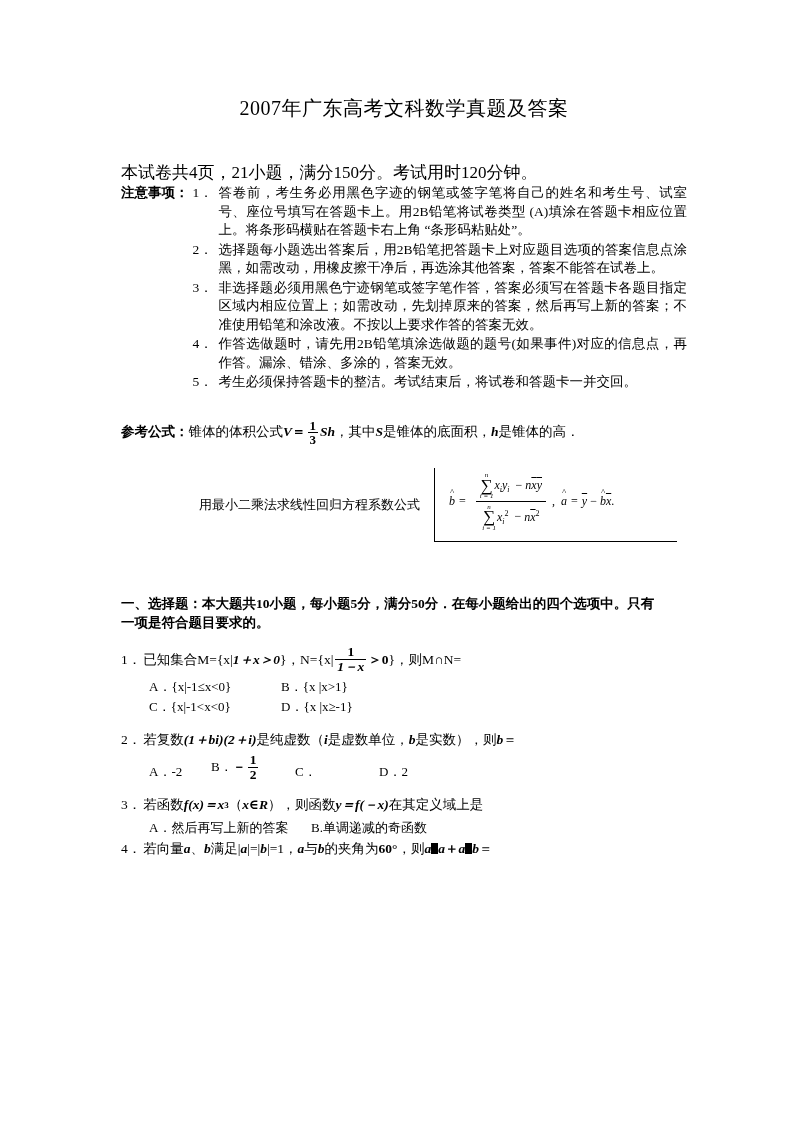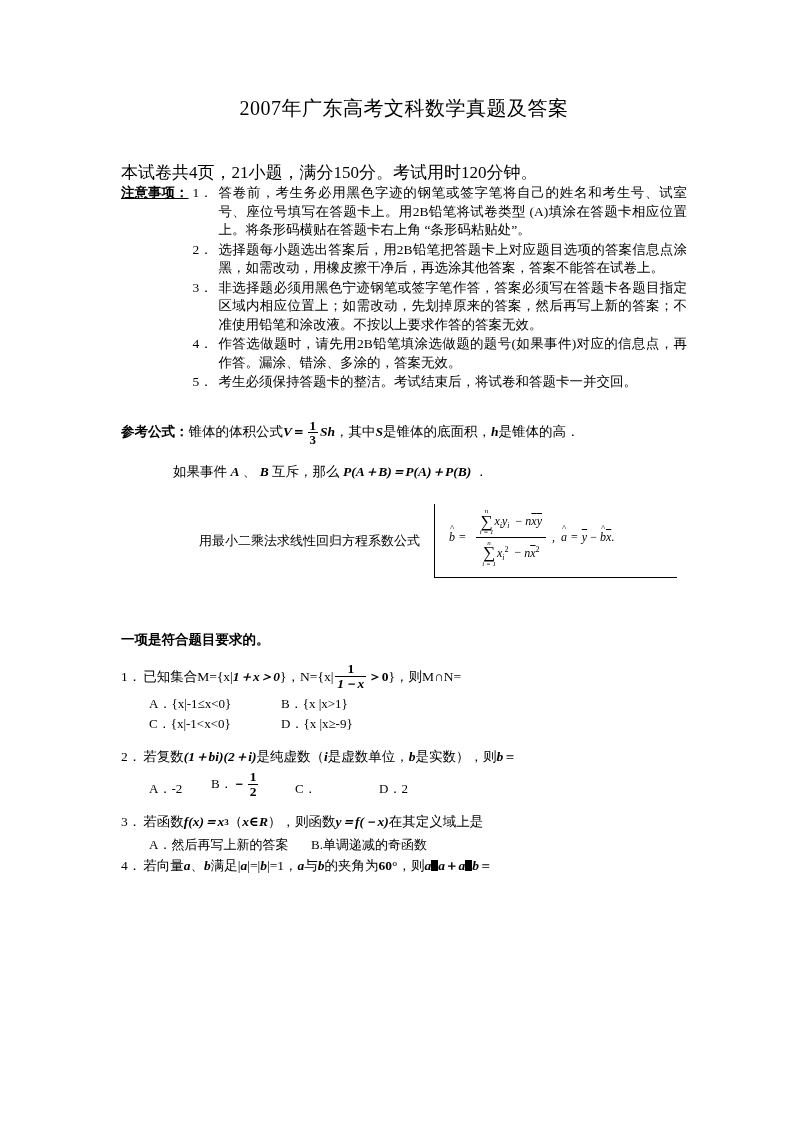--- a/index.html
+++ b/index.html
@@ -40,21 +40,20 @@
     display: flex;
     align-items: flex-start;
     font-size: 13.5px;
     line-height: 18.5px;
   }
   .notice-label {
     font-weight: bold;
     white-space: nowrap;
     flex: 0 0 auto;
     padding-top: 0px;
-    text-decoration: underline;
   }
   .notice-list {
     flex: 1 1 auto;
     padding-left: 4px;
   }
   .notice-item {
     display: flex;
     align-items: flex-start;
     margin-bottom: 1px;
   }
@@ -229,29 +228,20 @@
         <span class="den mb">3</span>
       </span>
       <span class="mi">Sh</span>
       <span>，其中</span>
       <span class="mi">S</span>
       <span>是锥体的底面积，</span>
       <span class="mi">h</span>
       <span>是锥体的高．</span>
     </div>
 
-    <div class="formula-row-2">
-      <span>如果事件</span>
-      <span class="mi">A</span>
-      <span>、</span>
-      <span class="mi">B</span>
-      <span>互斥，那么</span>
-      <span class="mi">P(A＋B)＝P(A)＋P(B)</span>
-      <span>．</span>
-    </div>
 
     <div class="regression-wrap">
       <span class="regression-label">用最小二乘法求线性回归方程系数公式</span>
       <span class="regression-box">
         <span class="reg-eq">
           <span class="hat">
             <span style="position:absolute;left:1px;top:-7px;font-size:9px;font-style:normal;">^</span><span>b</span>
           </span>
           <span style="margin:0 4px;">=</span>
           <span class="bigfrac">
@@ -283,20 +273,21 @@
             <span style="position:absolute;left:1px;top:-7px;font-size:9px;font-style:normal;">^</span><span>b</span>
           </span>
           <span class="ovl">x</span>
           <span>.</span>
         </span>
       </span>
     </div>
   </div>
 
   <div class="section-head">
+    <div>一、选择题：本大题共10小题，每小题5分，满分50分．在每小题给出的四个选项中。只有</div>
     <div>一项是符合题目要求的。</div>
   </div>
 
   <div class="question">
     <div class="q-stem">
       <span class="q-num">1．</span>
       <span>已知集合M=</span>
       <span>{x|</span>
       <span class="mi">1＋x＞0</span>
       <span>}，N=</span>
@@ -308,21 +299,21 @@
       <span class="mb">＞0</span>
       <span>}，则M∩N=</span>
     </div>
     <div class="options">
       <div class="opt-row">
         <span class="opt opt-a"><span>A．</span><span>{x|-1≤x&lt;0}</span></span>
         <span class="opt"><span>B．</span><span>{x |x&gt;1}</span></span>
       </div>
       <div class="opt-row">
         <span class="opt opt-c"><span>C．</span><span>{x|-1&lt;x&lt;0}</span></span>
-        <span class="opt"><span>D．</span><span>{x |x≥-9}</span></span>
+        <span class="opt"><span>D．</span><span>{x |x≥-1}</span></span>
       </div>
     </div>
   </div>
 
   <div class="question">
     <div class="q-stem">
       <span class="q-num">2．</span>
       <span>若复数</span>
       <span class="mi">(1＋bi)(2＋i)</span>
       <span>是纯虚数（</span>

